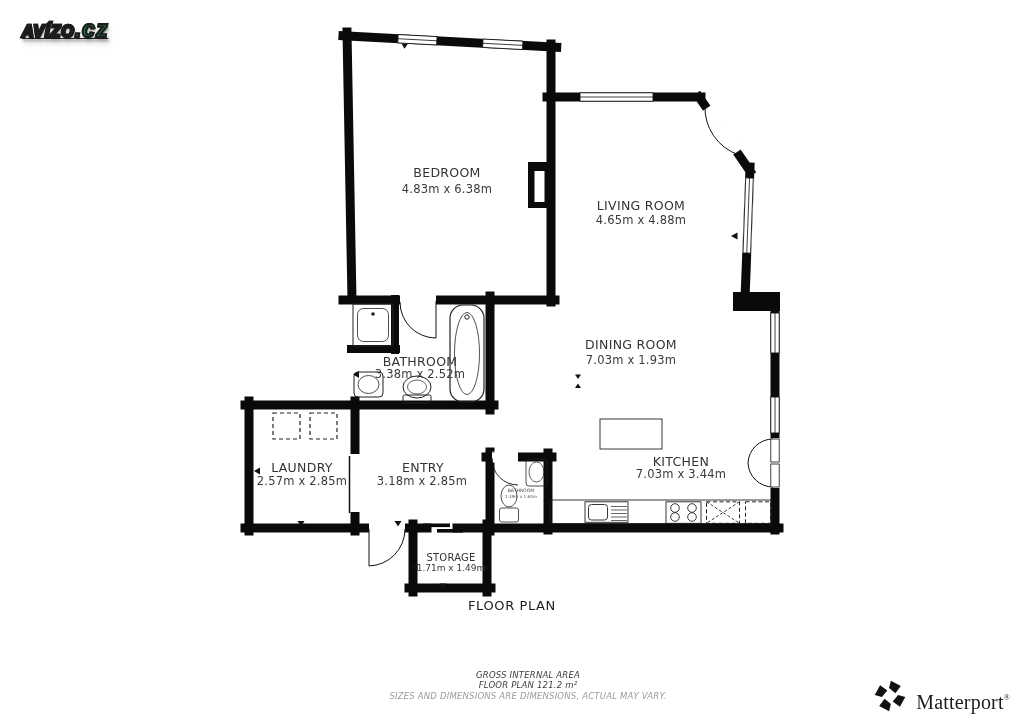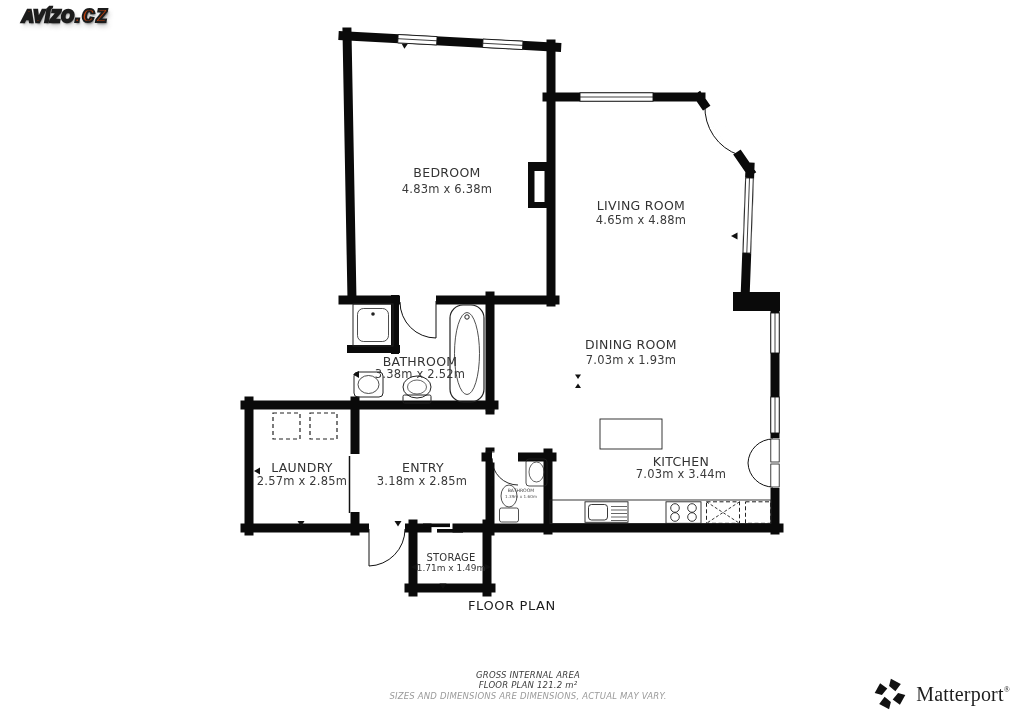--- a/index.html
+++ b/index.html
@@ -1,42 +1,43 @@
 <!DOCTYPE html>
 <html><head>
 <meta charset="utf-8">
 <style>
   html,body{margin:0;padding:0;}
   body{
     width:1024px;height:724px;position:relative;background:#ffffff;
     font-family:"DejaVu Sans","Liberation Sans",sans-serif;overflow:hidden;
   }
   .avizo-logo{
-    position:absolute;left:22px;top:1px;
+    position:absolute;left:22px;top:16px;
     font-family:"Liberation Sans",sans-serif;
     font-weight:bold;font-style:italic;letter-spacing:1px;
-    color:#c2410c;
+    color:#15803d;
     -webkit-text-stroke:2.5px #1c1c1c;
     text-shadow:1px 2px 2px rgba(40,40,40,.55), 2px 4px 5px rgba(60,60,60,.35);
     white-space:nowrap;
+    text-decoration:underline;
   }
   .avizo-suffix{font-size:23px;-webkit-text-stroke:2px #1c1c1c;}
   .plan-svg{position:absolute;left:0;top:0;}
   .plan-title{
     position:absolute;left:0;top:598px;width:1024px;text-align:center;
     font-size:13px;letter-spacing:.6px;color:#1c1c1c;
   }
   .footer-area{
     position:absolute;left:16px;top:670px;width:1024px;text-align:center;
     font-size:8.5px;line-height:10px;color:#3c3c3c;letter-spacing:.2px;font-style:italic;
   }
   .footer-area .disclaimer{color:#9a9a9a;margin-top:1px;}
   .matterport{
     position:absolute;right:14px;top:674px;height:40px;
-    display:flex;align-items:center;gap:8px;
+    display:flex;align-items:flex-end;gap:8px;
   }
   .matterport-word{
     font-family:"Liberation Serif","DejaVu Serif",serif;
     font-size:20px;color:#1d1d1d;letter-spacing:.2px;
   }
   .matterport-reg{font-size:8px;vertical-align:9px;color:#1d1d1d;}
   svg text{font-family:"DejaVu Sans","Liberation Sans",sans-serif;}
   .room-name{font-size:12.5px;letter-spacing:.3px;fill:#333;}
   .room-dims{font-size:11.5px;letter-spacing:.2px;fill:#3a3a3a;}
   .room-name-sm{font-size:10px;letter-spacing:.2px;fill:#333;}

